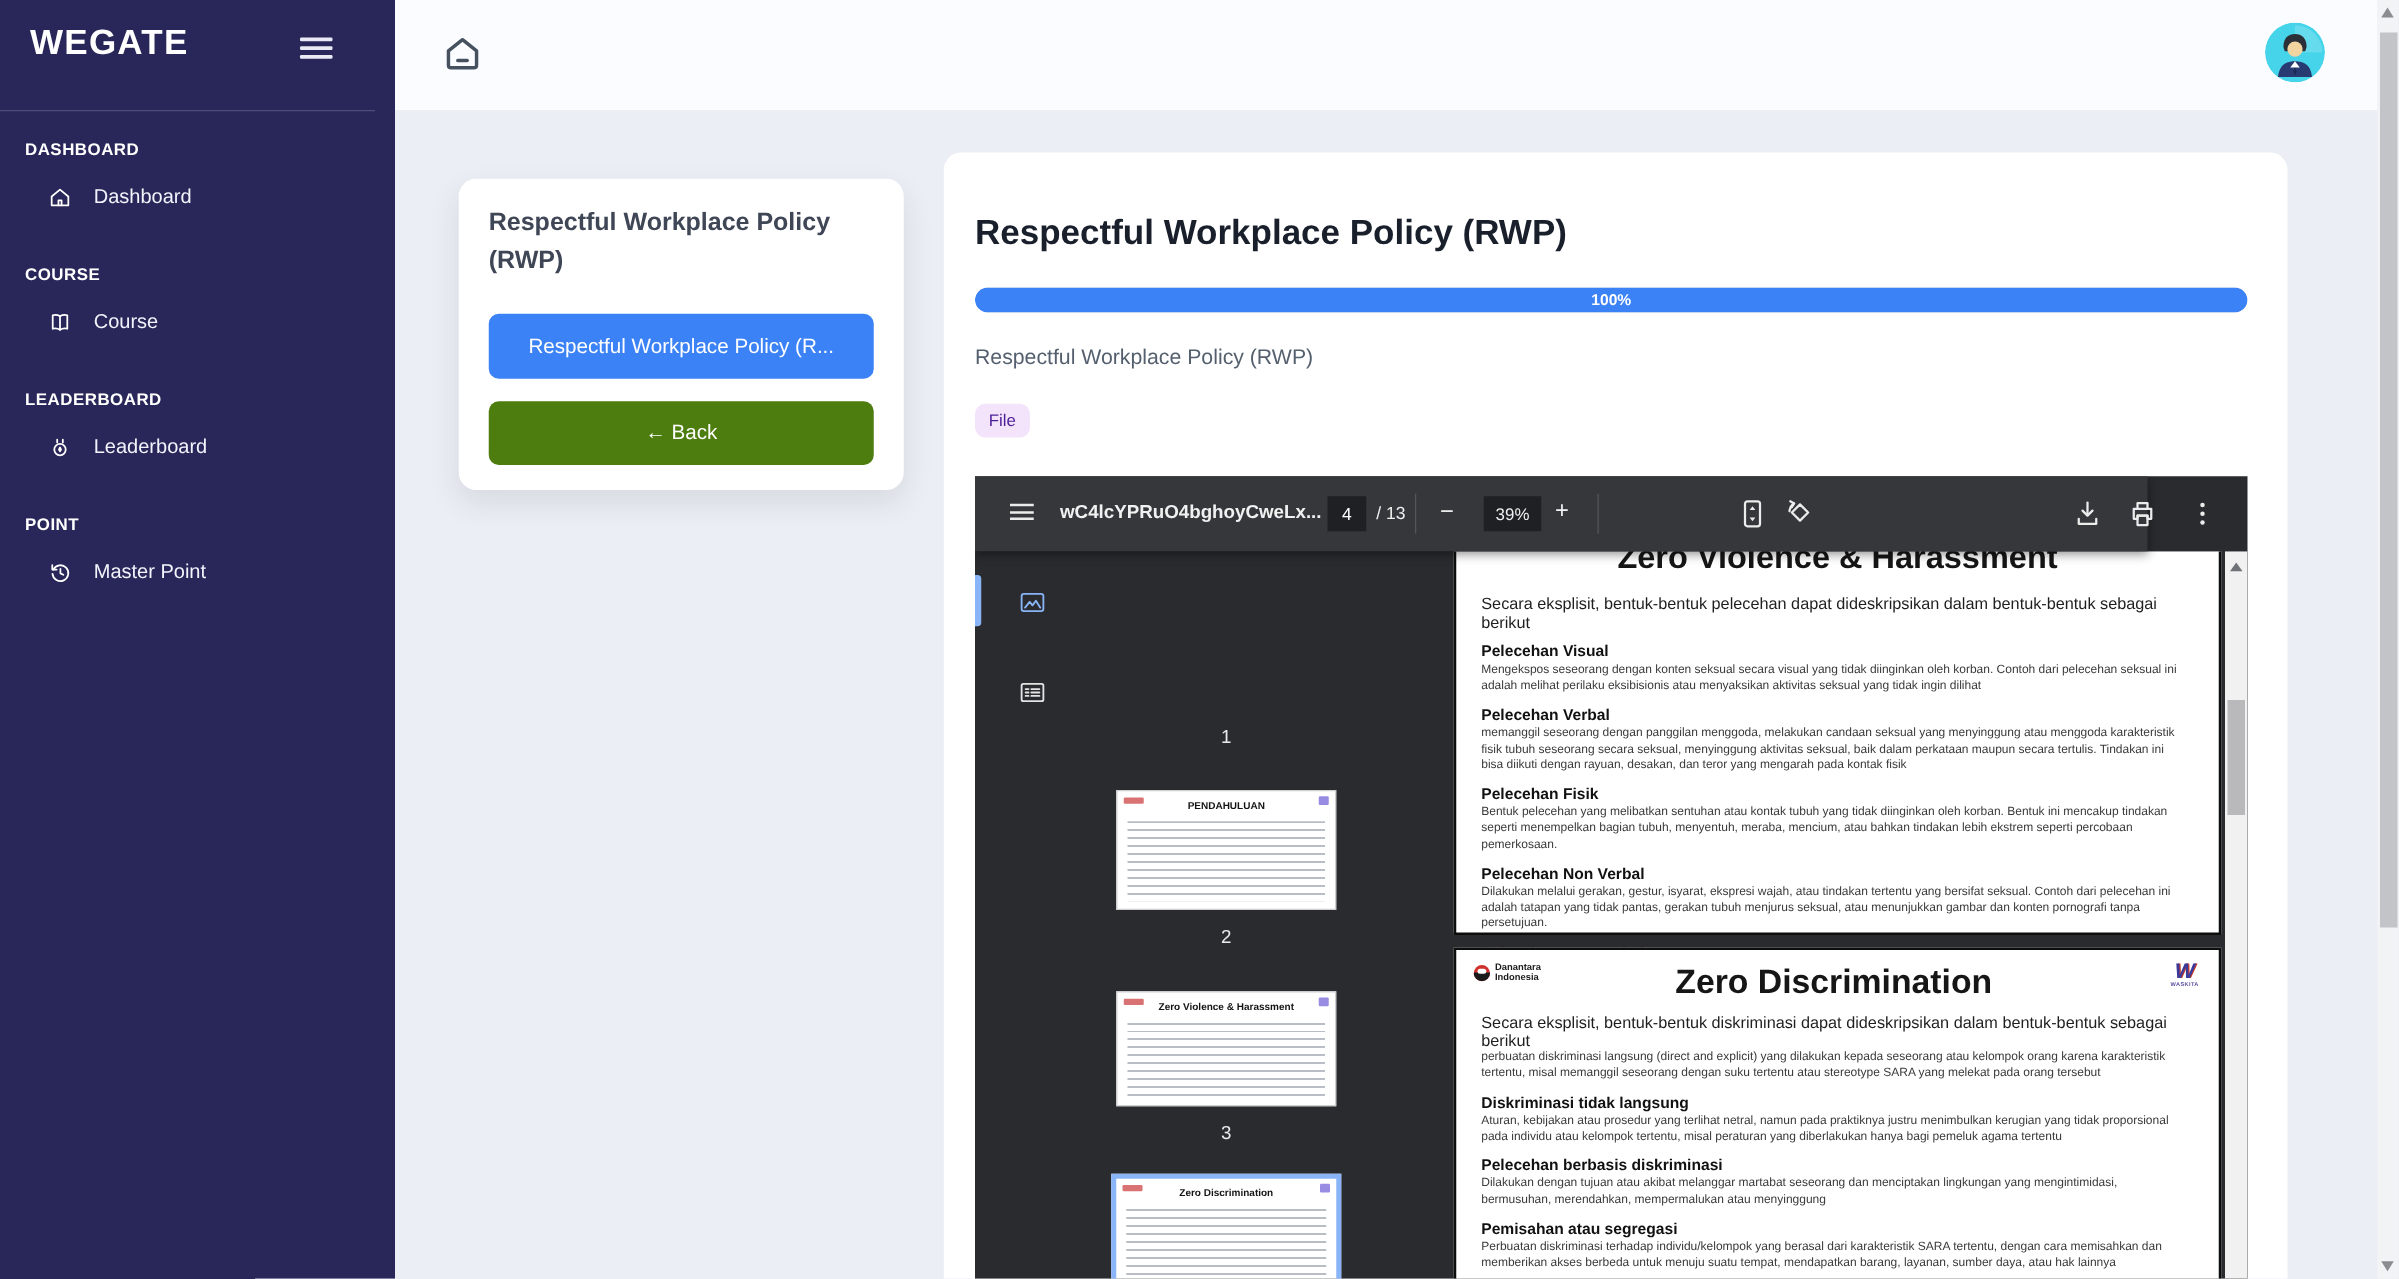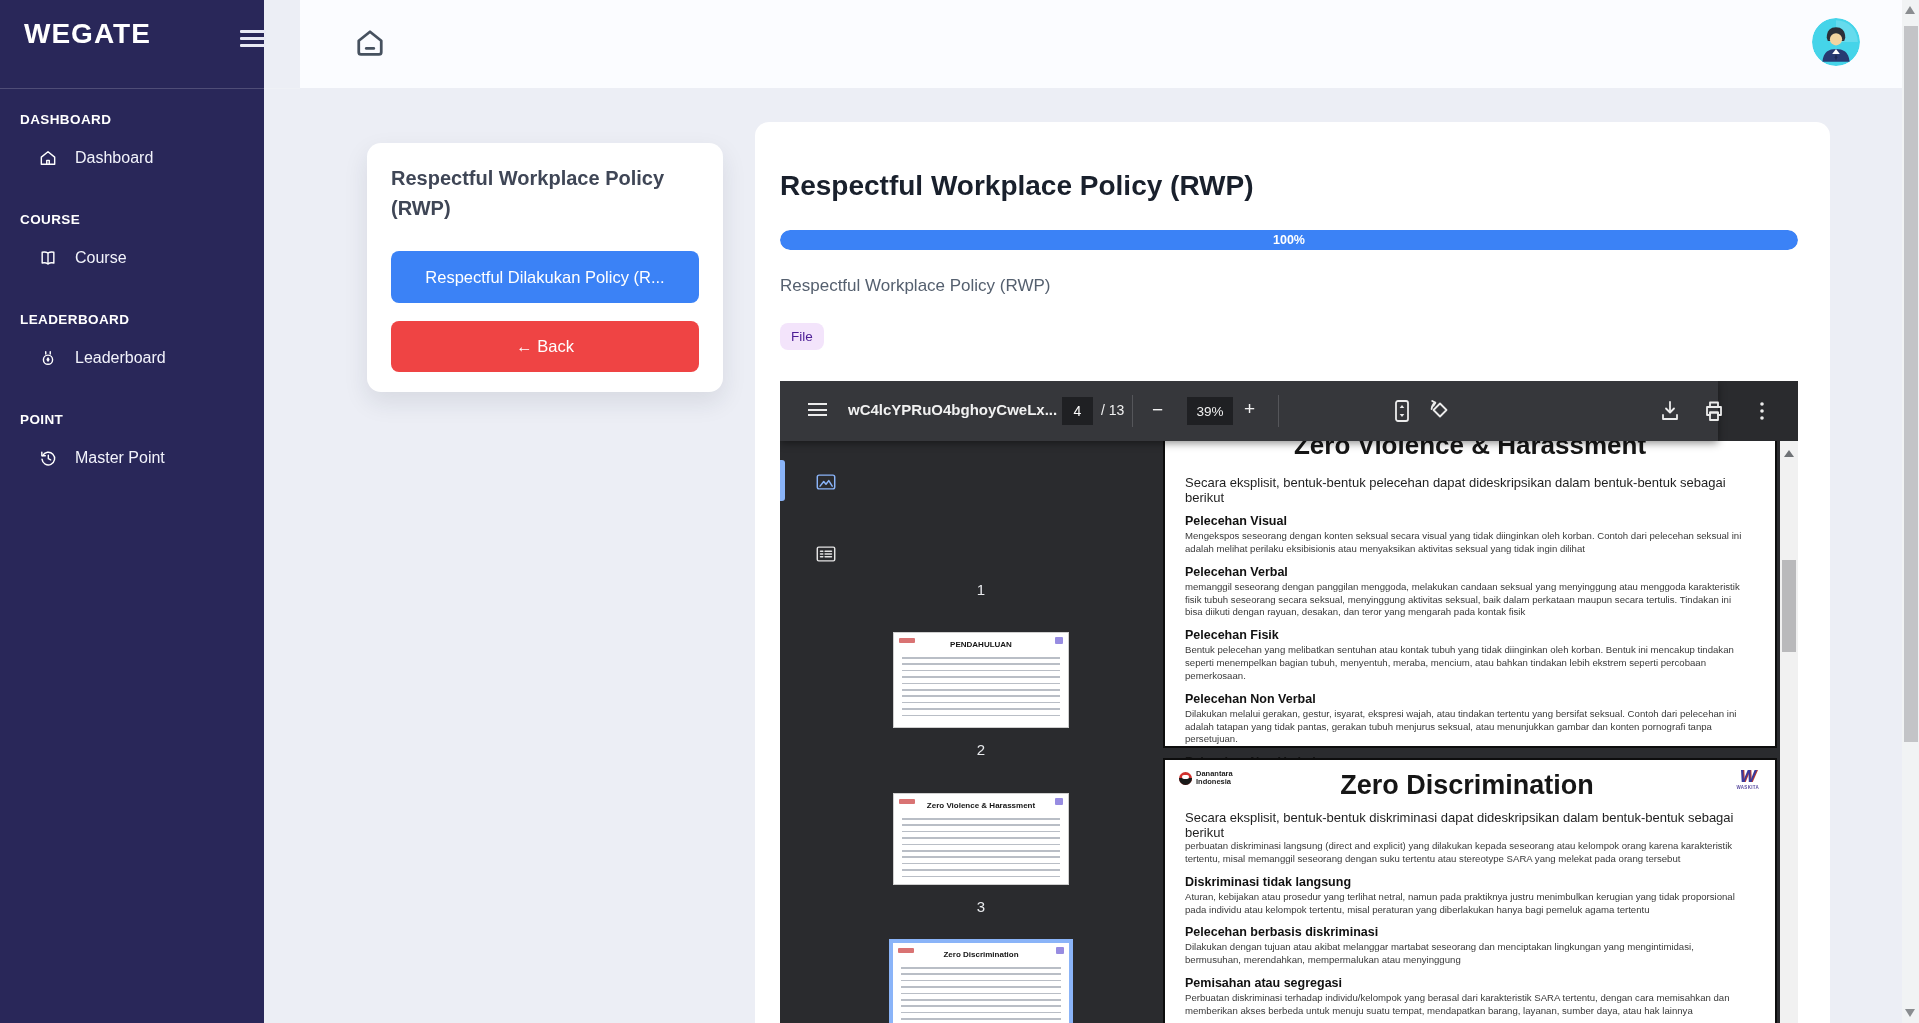--- a/index.html
+++ b/index.html
@@ -1,21 +1,21 @@
 <!DOCTYPE html>
 <html><head>
 <meta charset="utf-8">
 <style>
   * { margin:0; padding:0; box-sizing:border-box; }
   html,body { width:1919px; height:1023px; overflow:hidden; background:#eceef5;
     font-family:"Liberation Sans","DejaVu Sans",sans-serif; }
   .canvas { position:relative; width:1919px; height:1023px; overflow:hidden; }
 
   
-  .sidebar { position:absolute; left:0; top:0; width:264px; height:1023px; background:#292759; z-index:5;text-align:center; }
+  .sidebar { position:absolute; left:0; top:0; width:316px; height:1023px; background:#292759; z-index:5;text-align:center; }
   .logo { position:absolute; left:24px; top:18px; color:#fff; font-size:28px; font-weight:800; letter-spacing:1px; }
   .burger { position:absolute; left:240px; top:30px; width:26px; cursor:pointer; }
   .burger i { display:block; height:3px; background:#e9eaf5; margin-bottom:4px; border-radius:1px; }
   .sb-divider { position:absolute; left:0; top:88px; width:300px; height:1px; background:rgba(255,255,255,.18); }
   .nav-label { position:absolute; left:20px; color:#fff; font-size:13.5px; font-weight:700; letter-spacing:.4px; }
   .nav-item { position:absolute; left:38px; display:flex; align-items:center; gap:17px; color:#f2f3fb; font-size:16px; cursor:pointer; }
   .nav-item svg { width:20px; height:20px; stroke:#fff; fill:none; stroke-width:1.7; stroke-linecap:round; stroke-linejoin:round; }
 
   
   .topbar { position:absolute; left:300px; top:0; width:1602px; height:88px; background:#fbfcff; z-index:3; }
@@ -26,21 +26,21 @@
   .content-bg { position:absolute; left:300px; top:88px; width:1602px; height:935px; background:#eceef5; }
 
   
   .course-card { position:absolute; left:367px; top:143px; width:356px; height:249px; background:#fff;
     border-radius:14px; box-shadow:0 10px 24px rgba(30,41,59,.10); z-index:4; }
   .card-title { position:absolute; left:24px; top:20px; width:300px; font-size:20px; line-height:1.5;
     font-weight:600; color:#3f4656; }
   .btn { position:absolute; left:24px; width:308px; border-radius:8px; color:#fff; font-size:16.5px;
     display:flex; align-items:center; justify-content:center; cursor:pointer; white-space:nowrap; overflow:hidden; }
   .btn-open { top:108px; height:52px; background:#3b82f6; }
-  .btn-back { top:178px; height:51px; background:#ef4444; }
+  .btn-back { top:178px; height:51px; background:#4d7c0f; }
 
   
   .main-panel { position:absolute; left:755px; top:122px; width:1075px; height:901px; background:#fff;
     border-radius:14px 14px 0 0; z-index:4; }
   .page-title { position:absolute; left:25px; top:48px; font-size:28px; font-weight:800; color:#19202c; }
   .progress { position:absolute; left:25px; top:108px; width:1018px; height:20px; border-radius:10px;
     background:#e5e7eb; overflow:hidden; }
   .progress-fill { height:100%; background:#3b82f6; border-radius:10px; display:flex; align-items:center;
     justify-content:center; color:#fff; font-size:12.5px; font-weight:700; }
   .subtitle { position:absolute; left:25px; top:154px; font-size:17px; color:#55606f; }
@@ -199,21 +199,21 @@
         <path d="M22 28.5 L18.5 33 H25.5 Z" fill="#ffffff"></path>
         <path d="M22 33 L20.8 36 L22 39 L23.2 36 Z" fill="#1b2a55"></path>
       </svg>
     </div>
   </header>
 
   <div class="content-bg"></div>
 
   <section class="course-card">
     <div class="card-title">Respectful Workplace Policy (RWP)</div>
-    <div class="btn btn-open">Respectful Dilakukan Policy (R...</div>
+    <div class="btn btn-open">Respectful Workplace Policy (R...</div>
     <div class="btn btn-back">← Back</div>
   </section>
 
   <section class="main-panel">
     <h1 class="page-title">Respectful Workplace Policy (RWP)</h1>
     <div class="progress">
       <div class="progress-fill" style="width:100%">
         <span>100%</span>
       </div>
     </div>

